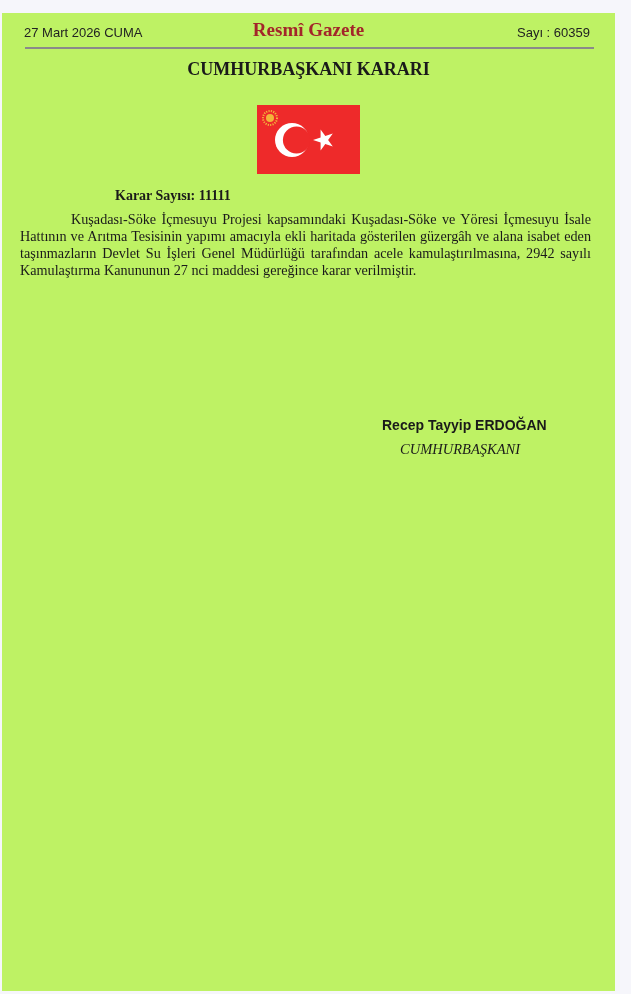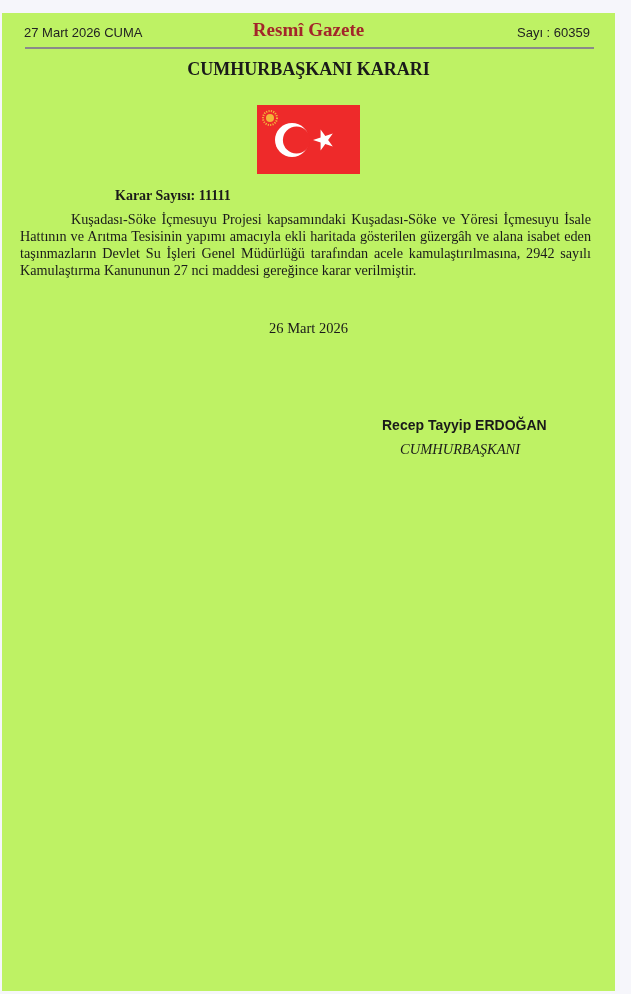--- a/index.html
+++ b/index.html
@@ -39,17 +39,16 @@
       <polygon fill="#ffffff" points="56,35 63.6,37.5 63.6,45.4 68.3,39 75.8,41.4 71.1,35 75.8,28.6 68.3,31 63.6,24.6 63.6,32.5" transform="rotate(0 64 35)"></polygon>
       <circle cx="13" cy="13" r="7" fill="none" stroke="#f3b53a" stroke-width="2" stroke-dasharray="1.2 1.2"></circle>
       <circle cx="13" cy="13" r="4" fill="#f3b53a"></circle>
     </svg>
   </div>
 
   <div class="decision-no">Karar Sayısı: 11111</div>
 
   <p class="body-text">Kuşadası-Söke İçmesuyu Projesi kapsamındaki Kuşadası-Söke ve Yöresi İçmesuyu İsale Hattının ve Arıtma Tesisinin yapımı amacıyla ekli haritada gösterilen güzergâh ve alana isabet eden taşınmazların Devlet Su İşleri Genel Müdürlüğü tarafından acele kamulaştırılmasına, 2942 sayılı Kamulaştırma Kanununun 27 nci maddesi gereğince karar verilmiştir.</p>
 
-  <div class="doc-date">26 Mart 2026</div>
 
   <div class="signer">Recep Tayyip ERDOĞAN</div>
   <div class="signer-title">CUMHURBAŞKANI</div>
 </div>
 
 </body></html>

